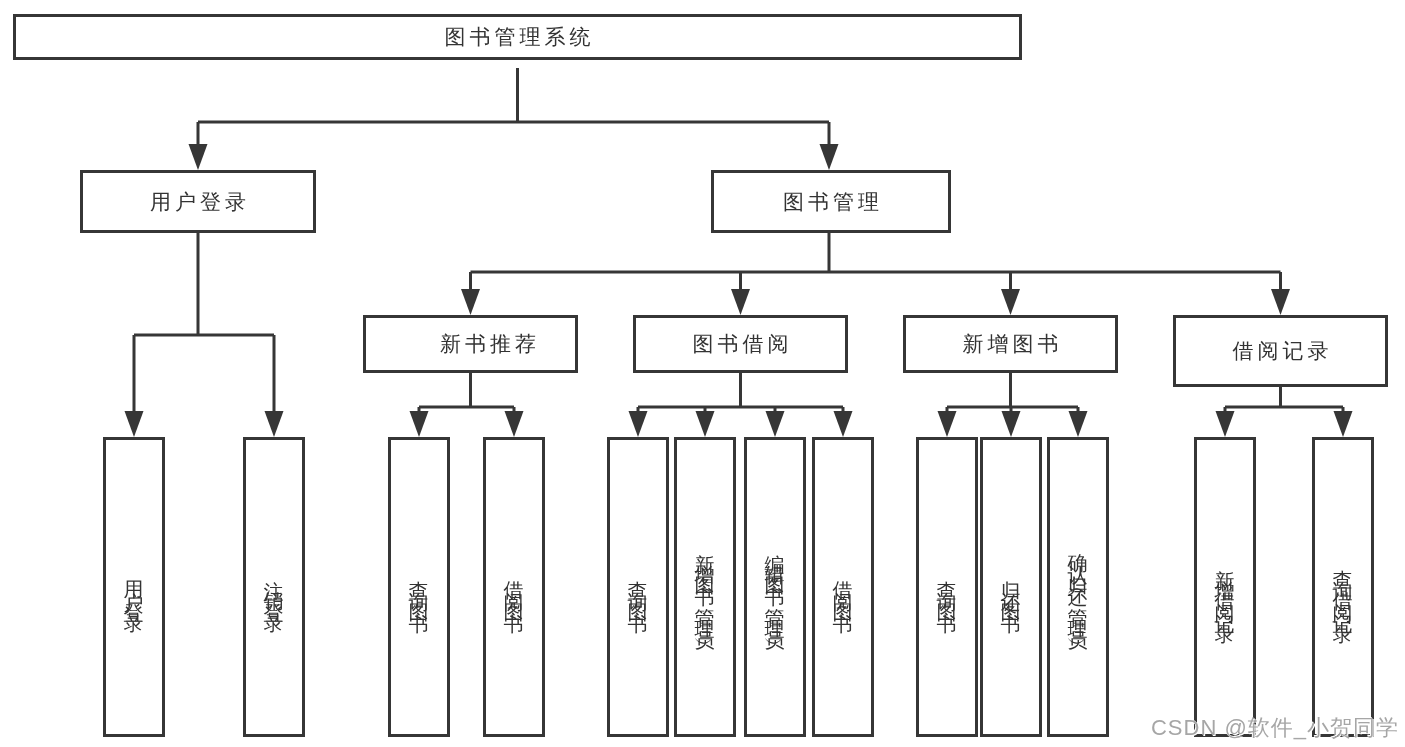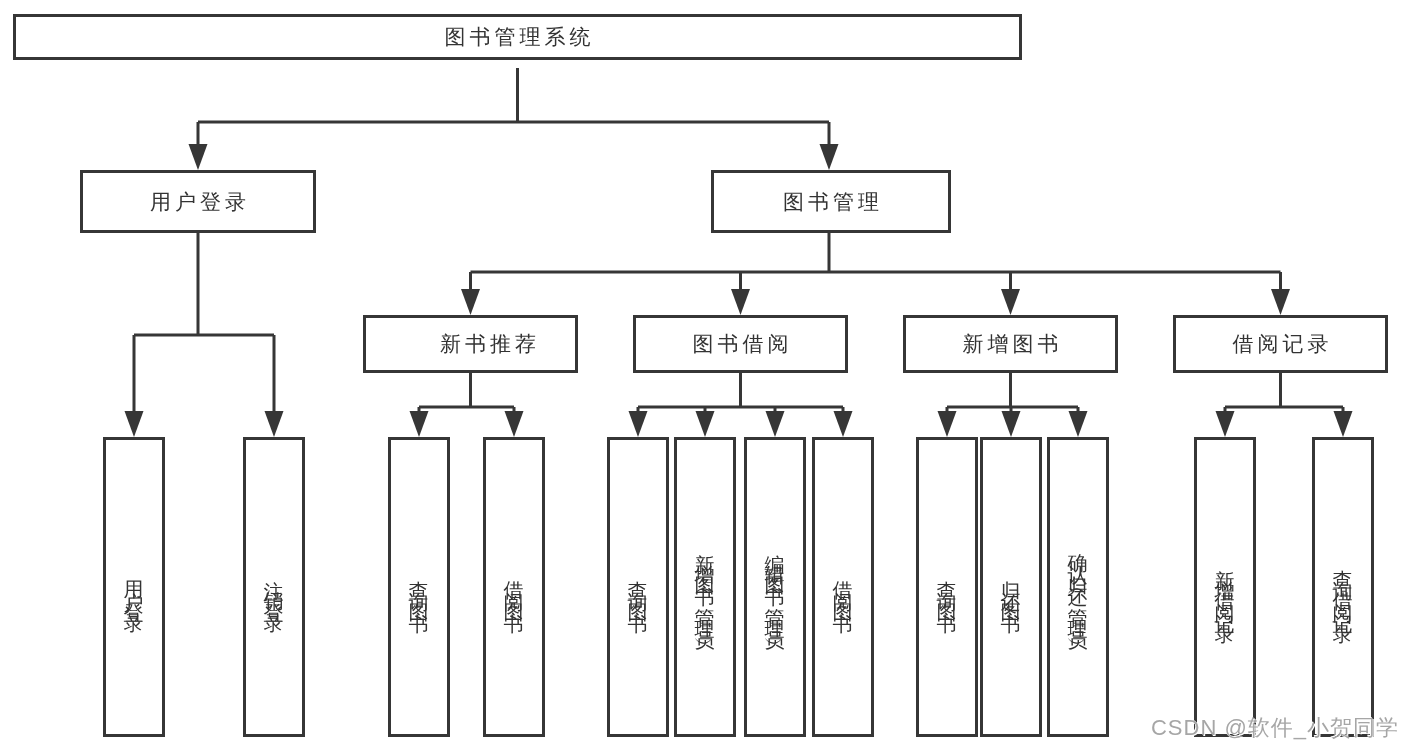--- a/index.html
+++ b/index.html
@@ -50,21 +50,21 @@
   }
   
   .n-root { left: 13px;  top: 14px;  width: 1009px; height: 46px; }
   
   .n-l1a  { left: 80px;  top: 170px; width: 236px; height: 63px; }
   .n-l1b  { left: 711px; top: 170px; width: 240px; height: 63px; }
   
   .n-l2a  { left: 363px;  top: 315px; width: 215px; height: 58px; padding-left: 35px; }
   .n-l2b  { left: 633px;  top: 315px; width: 215px; height: 58px; }
   .n-l2c  { left: 903px;  top: 315px; width: 215px; height: 58px; }
-  .n-l2d  { left: 1173px; top: 315px; width: 215px; height: 58px; }
+  .n-l2d  { left: 1173px; top: 315px; width: 215px; height: 72px; }
   
   .n-g1a { left: 103px; }
   .n-g1b { left: 243px; }
   
   .n-g2a { left: 388px; }
   .n-g2b { left: 483px; }
   
   .n-g3a { left: 607px; }
   .n-g3b { left: 674px; }
   .n-g3c { left: 744px; }

